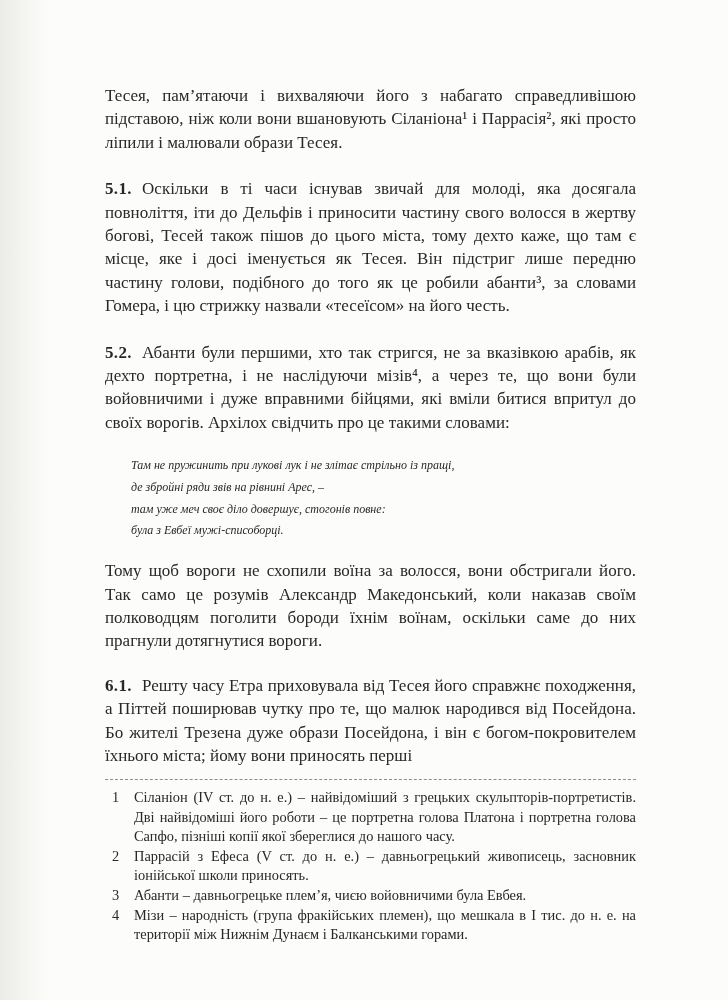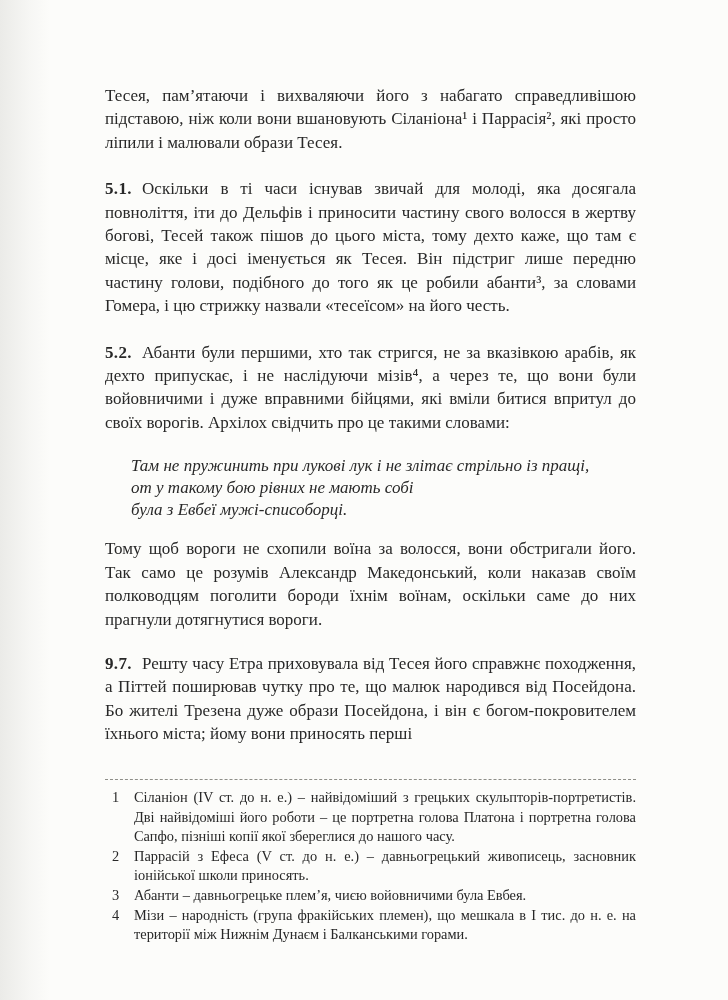--- a/index.html
+++ b/index.html
@@ -43,21 +43,21 @@
   .para.tight { margin-bottom: 21px; }
   .para.last { margin-bottom: 0; }
   .secnum {
     font-weight: bold;
     margin-right: 0.6em;
     letter-spacing: 0.02em;
   }
   .verse {
     margin: 0 0 17px 26px;
     font-style: italic;
-    font-size: 17px;
+    font-size: 12px;
     line-height: 21.7px;
     text-align: left;
   }
   .verse-line { white-space: nowrap; }
   .fn-rule {
     position: absolute;
     left: 105px;
     top: 779px;
     width: 531px;
     height: 0;
@@ -101,31 +101,32 @@
 
 <div class="page">
   <div class="spine-shadow"></div>
 
   <main class="text-block">
 
     <p class="para">Тесея, пам’ятаючи і вихваляючи його з набагато справедливішою підставою, ніж коли вони вшановують Сіланіона¹ і Паррасія², які просто ліпили і малювали образи Тесея.</p>
 
     <p class="para"><span class="secnum">5.1.</span><span>Оскільки в ті часи існував звичай для молоді, яка досягала повноліття, іти до Дельфів і приносити частину свого волосся в жертву богові, Тесей також пішов до цього міста, тому дехто каже, що там є місце, яке і досі іменується як Тесея. Він підстриг лише передню частину голови, подібного до того як це робили абанти³, за словами Гомера, і цю стрижку назвали «тесеїсом» на його честь.</span></p>
 
-    <p class="para tight"><span class="secnum">5.2.</span><span>Абанти були першими, хто так стригся, не за вказівкою арабів, як дехто припускає, і не наслідуючи мізів⁴, а через те, що вони були войовничими і дуже вправними бійцями, які вміли битися впритул до своїх ворогів. Архілох свідчить про це такими словами:</span></p>
+    <p class="para tight"><span class="secnum">5.2.</span><span>Абанти були першими, хто так стригся, не за вказівкою арабів, як дехто портретна, і не наслідуючи мізів⁴, а через те, що вони були войовничими і дуже вправними бійцями, які вміли битися впритул до своїх ворогів. Архілох свідчить про це такими словами:</span></p>
 
     <div class="verse">
       <div class="verse-line">Там не пружинить при лукові лук і не злітає стрільно із пращі,</div>
-      <div class="verse-line">от у такому бою рівних не мають собі</div>
+      <div class="verse-line">де збройні ряди звів на рівнині Арес, –</div>
+      <div class="verse-line">там уже меч своє діло довершує, стогонів повне:</div>
       <div class="verse-line">була з Евбеї мужі-списоборці.</div>
     </div>
 
     <p class="para tight">Тому щоб вороги не схопили воїна за волосся, вони обстригали його. Так само це розумів Александр Македонський, коли наказав своїм полководцям поголити бороди їхнім воїнам, оскільки саме до них прагнули дотягнутися вороги.</p>
 
-    <p class="para last"><span class="secnum">9.7.</span><span>Решту часу Етра приховувала від Тесея його справжнє походження, а Піттей поширював чутку про те, що малюк народився від Посейдона. Бо жителі Трезена дуже образи Посейдона, і він є богом-покровителем їхнього міста; йому вони приносять перші</span></p>
+    <p class="para last"><span class="secnum">6.1.</span><span>Решту часу Етра приховувала від Тесея його справжнє походження, а Піттей поширював чутку про те, що малюк народився від Посейдона. Бо жителі Трезена дуже образи Посейдона, і він є богом-покровителем їхнього міста; йому вони приносять перші</span></p>
 
   </main>
 
   <div class="fn-rule"></div>
 
   <div class="footnotes">
     <div class="footnote">
       <span class="fn-num">1</span>
       <span class="fn-text">Сіланіон (IV ст. до н. е.) – найвідоміший з грецьких скульпторів-портретистів. Дві найвідоміші його роботи – це портретна голова Платона і портретна голова Сапфо, пізніші копії якої збереглися до нашого часу.</span>
     </div>

